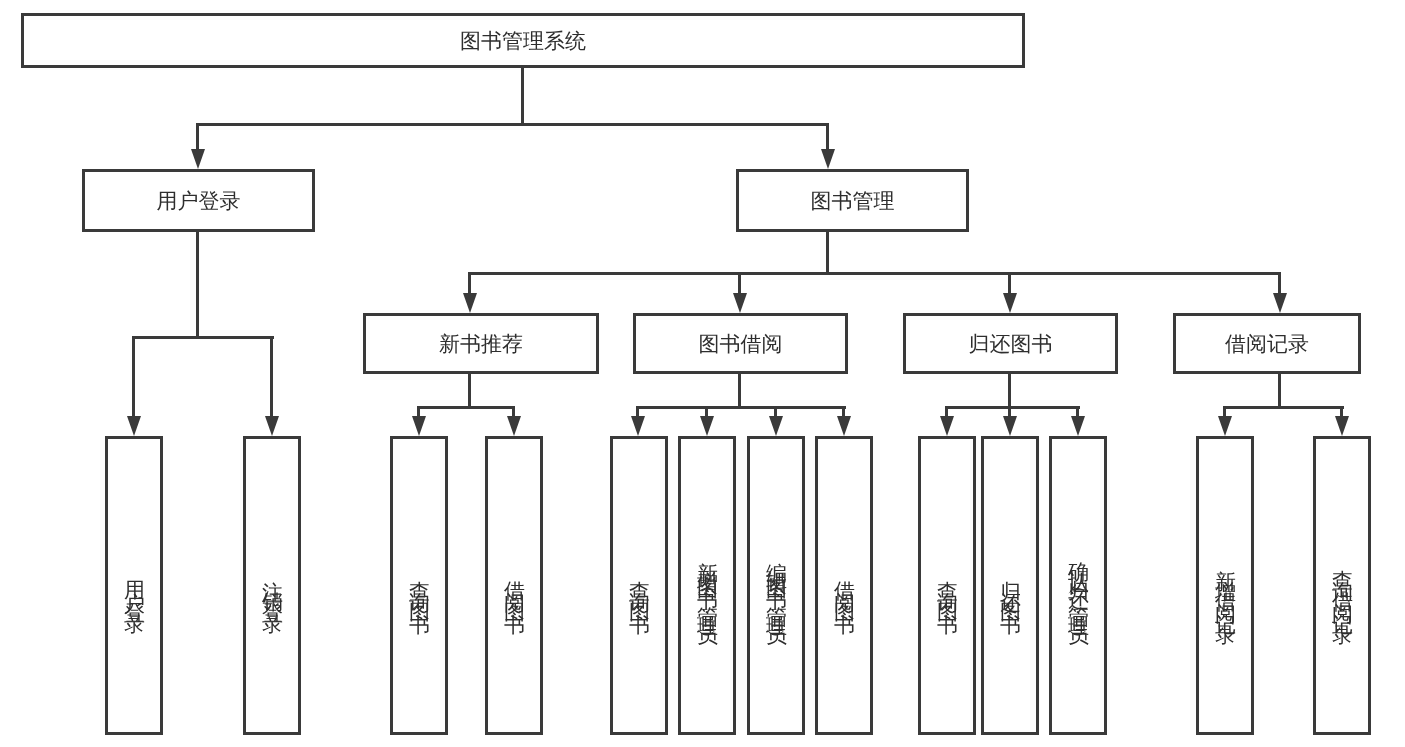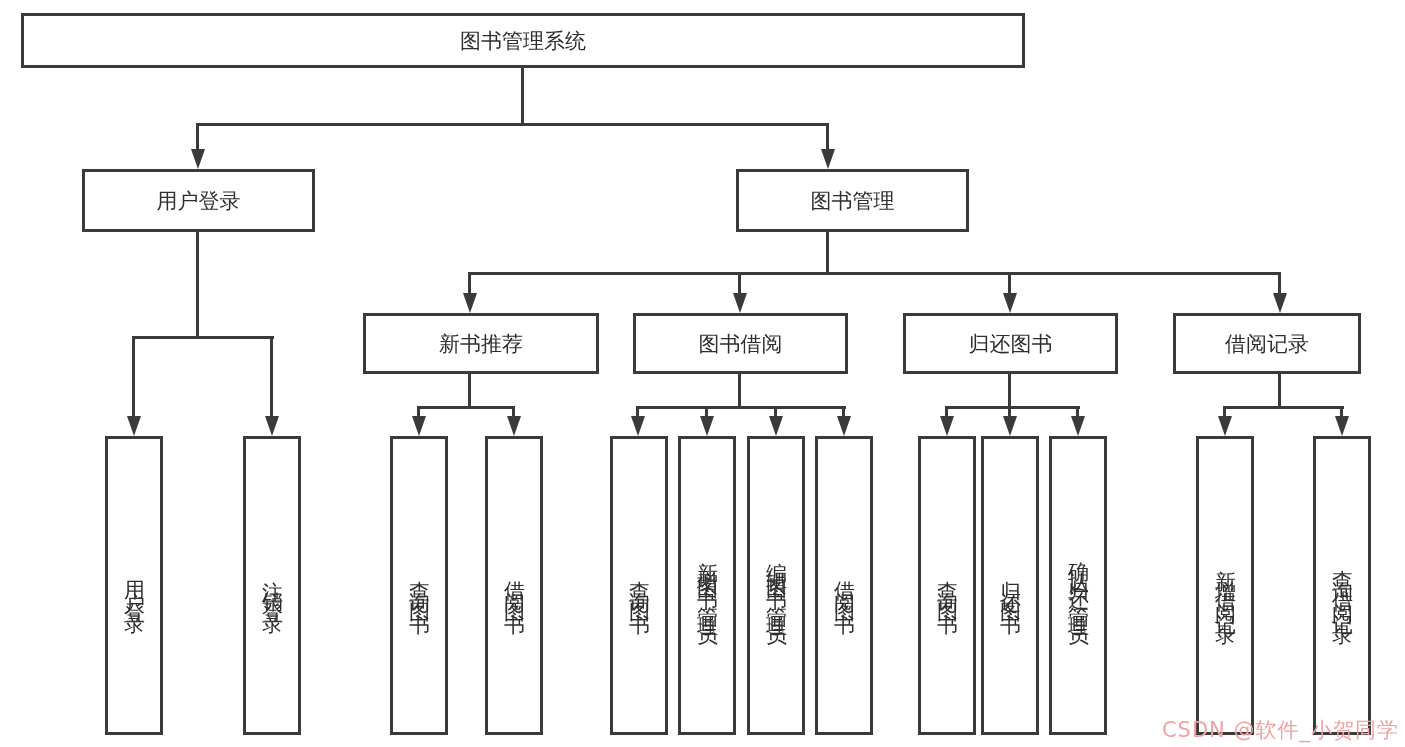--- a/index.html
+++ b/index.html
@@ -141,15 +141,14 @@
     <span>确认归还（管理员）</span>
   </div>
 
   <div class="node v" style="left:1196px;top:436px;width:58px;height:299px">
     <span>新增借阅记录</span>
   </div>
   <div class="node v" style="left:1313px;top:436px;width:58px;height:299px">
     <span>查询借阅记录</span>
   </div>
 
-  <div class="watermark">CSDN @软件_小贺同学</div>
 
 </div>
 
 </body></html>

